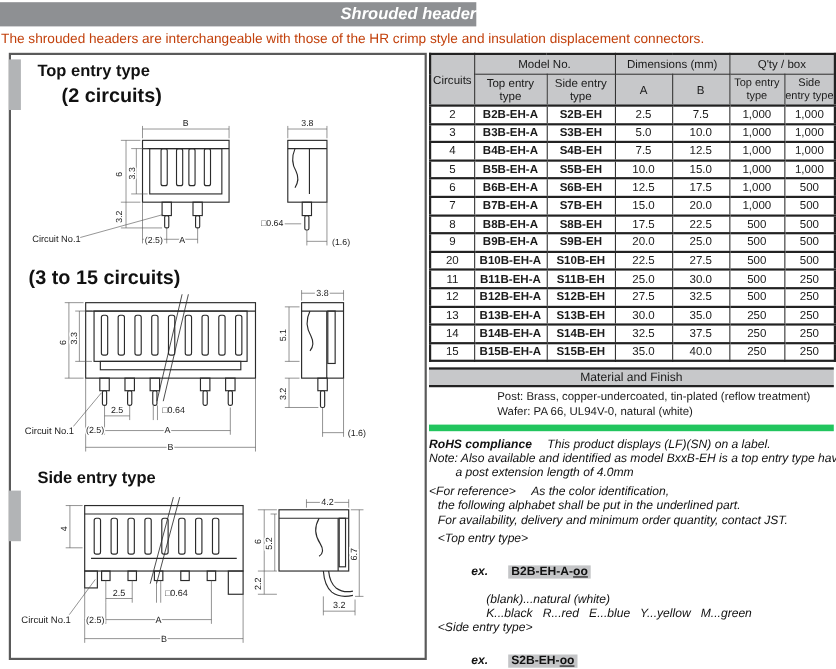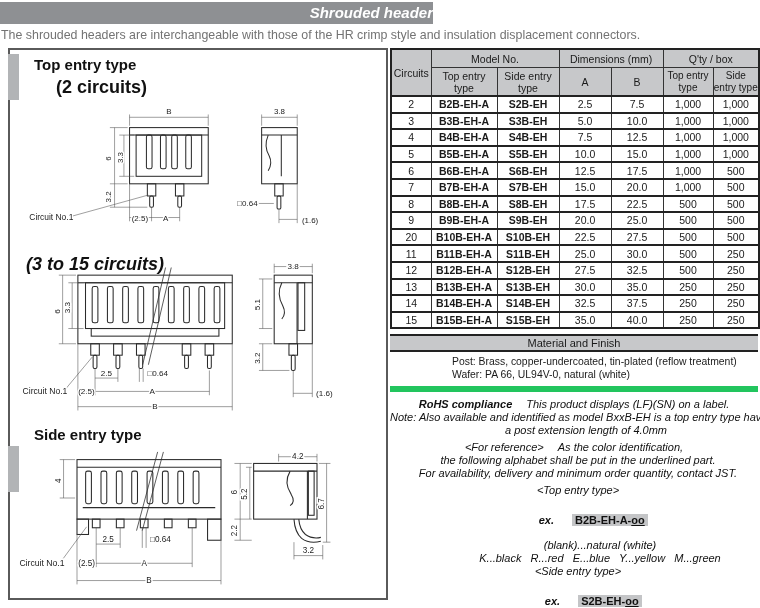--- a/index.html
+++ b/index.html
@@ -3,21 +3,21 @@
 <meta charset="utf-8">
 <style>
   html,body{margin:0;padding:0;background:#fff;}
   body{font-family:"Liberation Sans", sans-serif; color:#1a1a1a;}
   #page{position:relative;width:760px;height:608px;background:#fff;overflow:hidden;}
 
   
   .title-bar{position:absolute;left:0;top:2px;width:433px;height:22px;
     background:var(--title-bg,#8e9093);color:#fff;font-size:15px;font-weight:bold;
     font-style:italic;line-height:22px;padding-left:10px;box-sizing:border-box;text-align:right;}
-  .intro{position:absolute;left:1px;top:28px;width:652px;font-size:12.4px;color:#737373;}
+  .intro{position:absolute;left:1px;top:28px;width:652px;font-size:12.4px;color:#c2410c;}
 
   
   .panel{position:absolute;left:8px;top:48px;width:376px;height:548px;
     border:2px solid #5a5a5a;background:#fff;box-sizing:content-box;}
   .graytab{position:absolute;left:-2px;width:11px;height:46px;background:#b2b4b6;}
   .h-main{position:absolute;font-size:15px;font-weight:bold;color:#111;}
   .h-sub{position:absolute;font-size:18px;font-weight:bold;color:#111;}
   .drawing{position:absolute;left:0;}
   svg text{font-family:"Liberation Sans", sans-serif;fill:#222;}
   .dimtxt{font-size:8.5px;}
@@ -34,21 +34,21 @@
   table.spec thead tr:first-child th{height:17px;}
   table.spec thead tr:last-child th{height:27px;border-bottom:2px solid #222;}
   table.spec tbody td{height:14.6px;border-top:2px solid #222;}
   table.spec td.model{font-weight:bold;font-size:10.5px;}
   .mat{margin-top:5px;}
   .mat-bar{background:var(--th-bg,#c7c8ca);border-top:2px solid #222;border-bottom:2px solid #222;
     text-align:center;font-size:11px;padding:1px 11px;}
   .mat-body{font-size:10.4px;padding:4px 0 5px 62px;border-bottom:6px solid #22c55e;line-height:12.5px;}
 
   .notes{margin-top:6px;font-size:11px;font-style:italic;line-height:12.9px;color:#111;}
-  .notes .row{white-space:pre;text-align:center;}
+  .notes .row{white-space:pre;}
   .b{font-weight:bold;}
   .gap{height:4px;}
   .ind1{padding-left:8px;}
   .ind2{padding-left:24px;}
   .ind3{padding-left:14px;}
   .ind4{padding-left:52px;}
   .chip{background:var(--chip-bg,#c4c5c7);font-style:normal;font-weight:bold;
     padding:0 3px;margin-left:18px;font-size:11px;}
   .chip .code{text-decoration:underline;}
   .spread{margin-left:14px;}
@@ -118,21 +118,21 @@
       <text class="dimtxt halo" x="95" y="71" text-anchor="middle" transform="rotate(-90 95 71)">6</text>
       <text class="dimtxt halo" x="108" y="70" text-anchor="middle" transform="rotate(-90 108 70)">3.3</text>
       <text class="dimtxt halo" x="95" y="112" text-anchor="middle" transform="rotate(-90 95 112)">3.2</text>
       <text class="dimtxt halo" x="126" y="137.5" text-anchor="middle">(2.5)</text>
       <text class="dimtxt halo" x="153.5" y="137.5" text-anchor="middle">A</text>
       <text class="cirtxt halo" x="8" y="137">Circuit No.1</text>
       <text class="dimtxt halo" x="230" y="121.5">□0.64</text>
       <text class="dimtxt" x="299" y="139.5">(1.6)</text>
     </svg>
 
-    <div class="h-sub" style="left:16px;top:204px;font-style:italic;">(3 to 15 circuits)</div>
+    <div class="h-sub" style="left:16px;top:192px;">(3 to 15 circuits)</div>
 
     <svg class="drawing" style="top:208px;" width="374" height="162" viewBox="0 0 374 170">
       <g stroke="#2b2b2b" fill="none" stroke-width="1.1">
         <rect x="62" y="18" width="162" height="72"></rect>
         <line x1="62" y1="26" x2="224" y2="26"></line>
         <rect x="70" y="26" width="146" height="48"></rect>
         <rect x="76" y="74" width="134" height="8"></rect>
         <rect x="77" y="30" width="6" height="38" rx="2"></rect>
           <rect x="93" y="30" width="6" height="38" rx="2"></rect>
         <rect x="109" y="30" width="6" height="38" rx="2"></rect>

